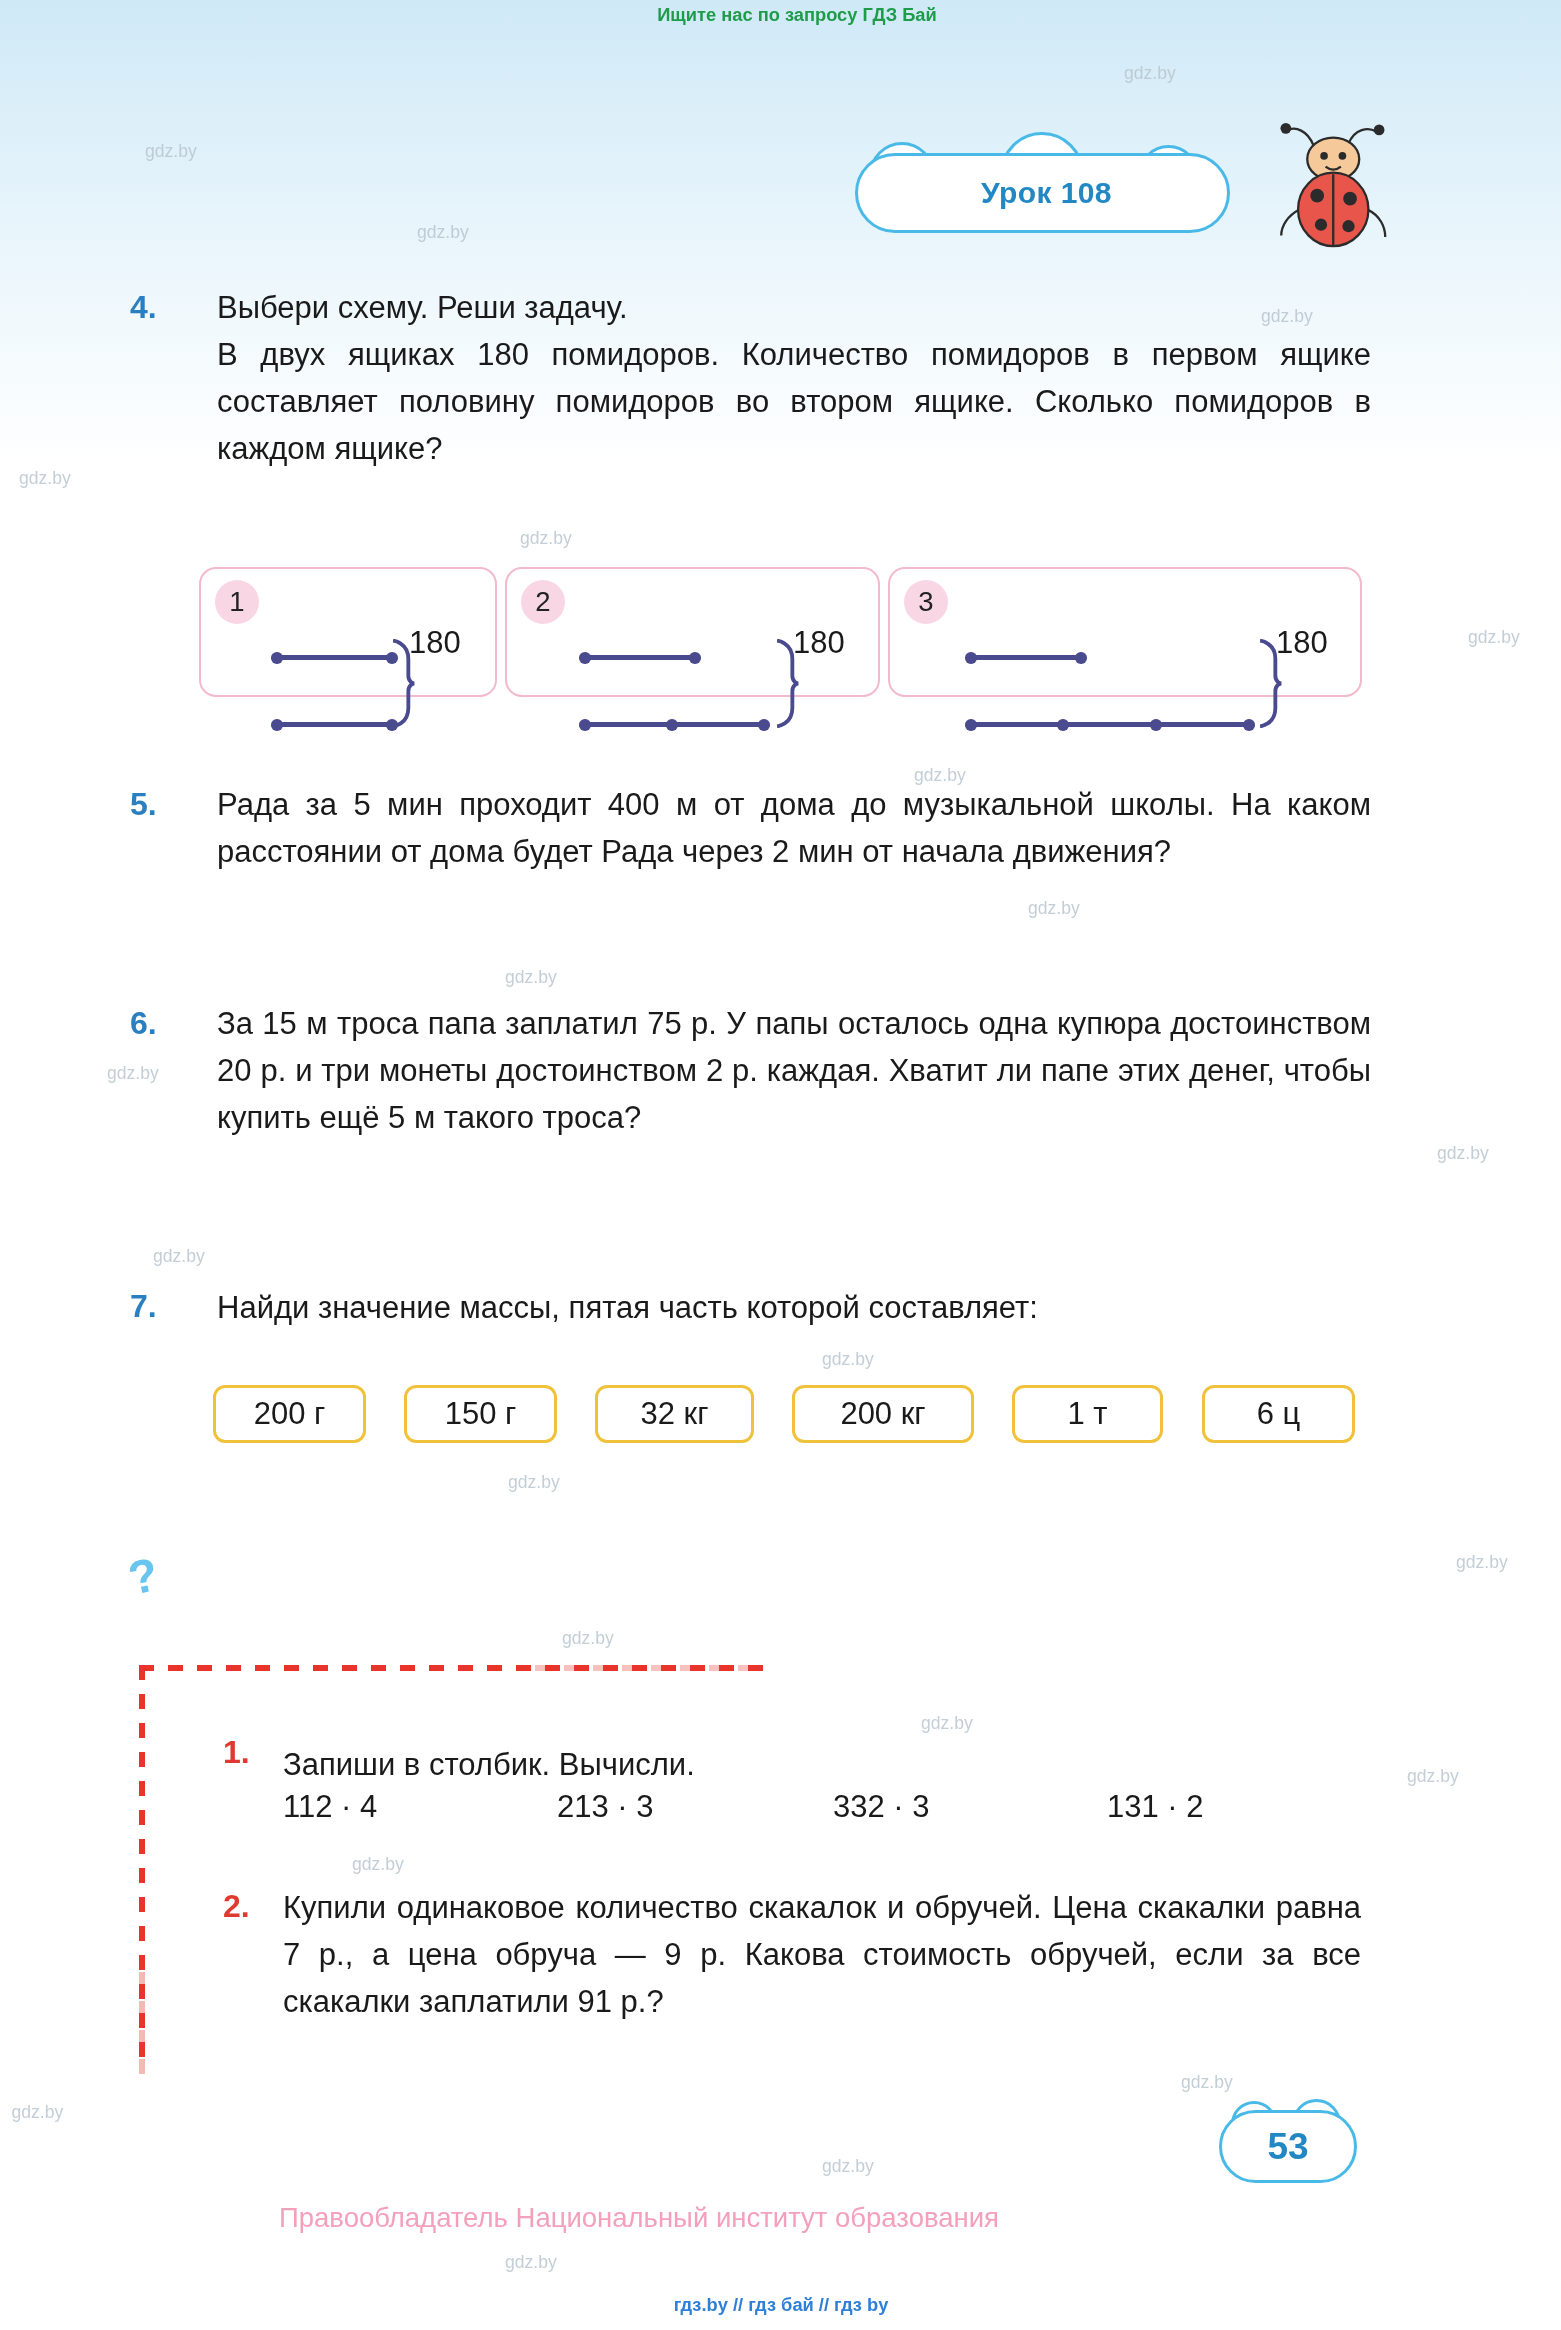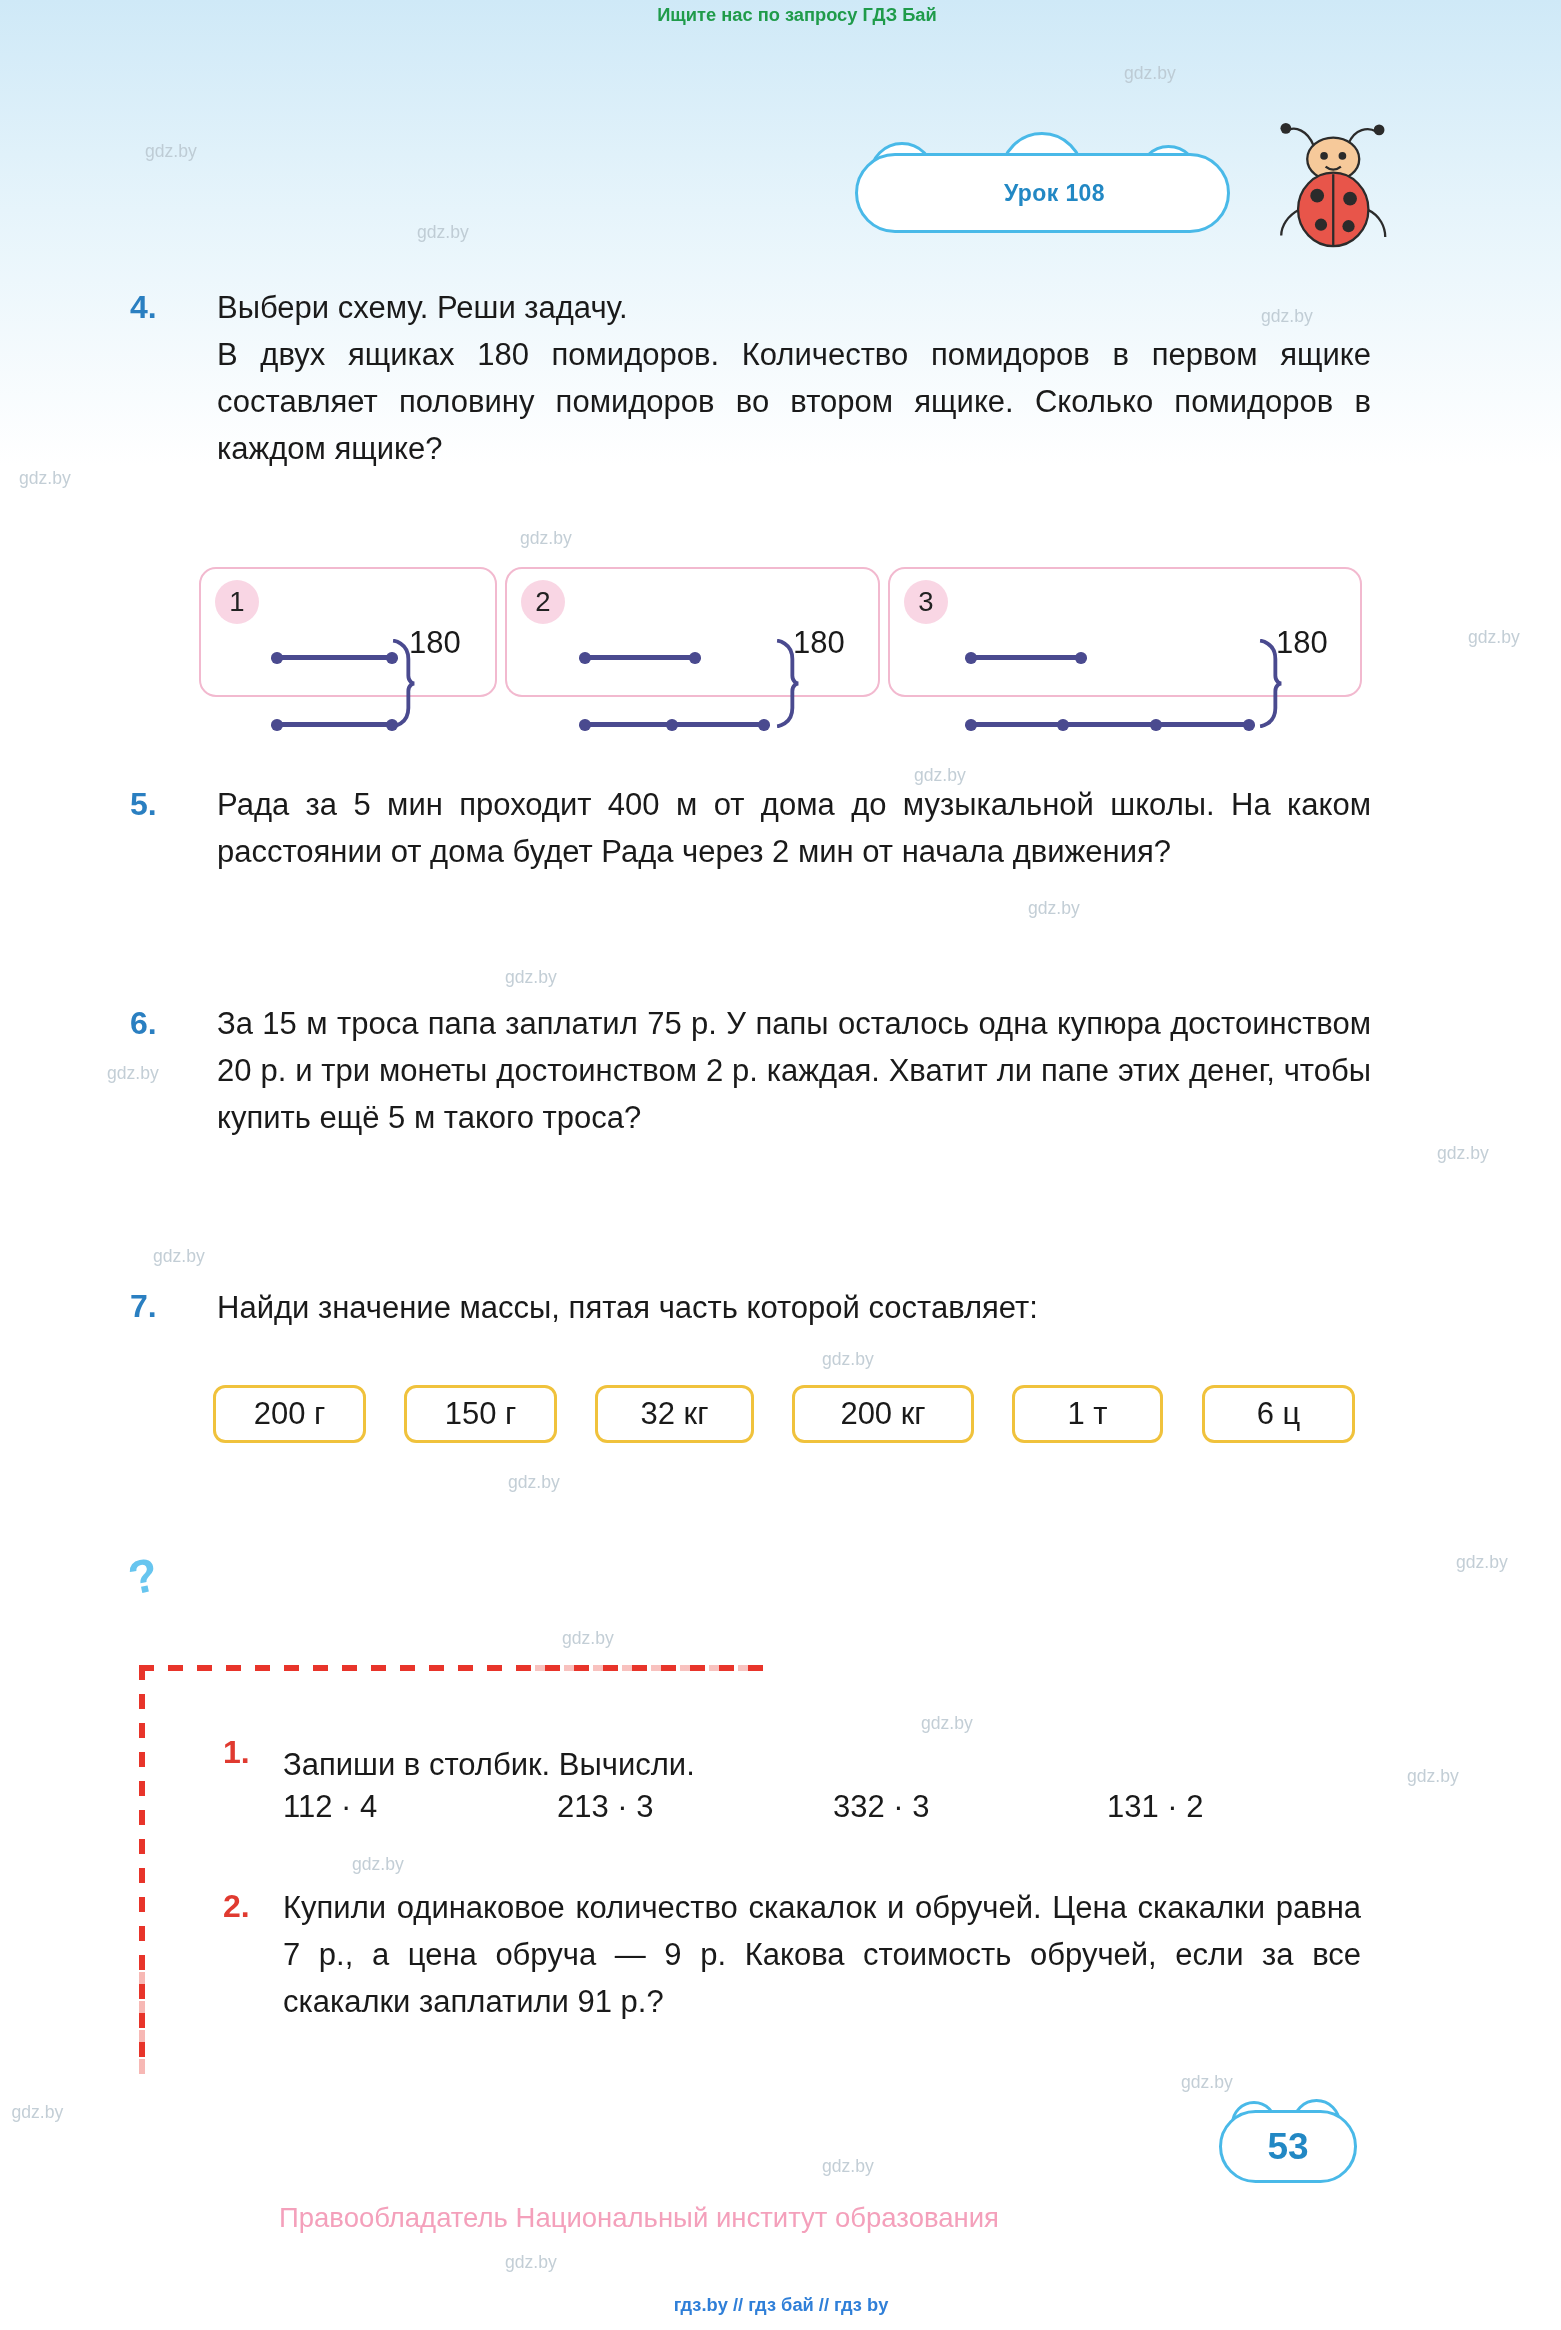--- a/index.html
+++ b/index.html
@@ -33,23 +33,23 @@
   .cloud-body{
     position:absolute;left:0;top:0;width:375px;height:80px;
     background:#ffffff;border:3.8px solid #49b9e8;border-radius:46px;
     box-sizing:border-box;
   }
   .cloud-bump{
     position:absolute;background:#ffffff;border:3.8px solid #49b9e8;border-radius:50%;
     box-sizing:border-box;
   }
   .cloud-title{
-    position:absolute;left:12px;top:0;width:375px;height:80px;
+    position:absolute;left:4px;top:0;width:375px;height:80px;
     display:flex;align-items:center;justify-content:center;
-    color:#2288c4;font-size:23px;font-weight:bold;
+    color:#2288c4;font-size:30px;font-weight:bold;
     font-family:"Liberation Sans", sans-serif;
     letter-spacing:0.4px;
   }
   
   .bug{position:absolute;left:1269px;top:119px;width:130px;height:138px;}
   .exnum{
     position:absolute;color:#2a7fc1;font-size:32px;font-weight:bold;
     font-family:"Liberation Sans", sans-serif;
   }
   .extext{

